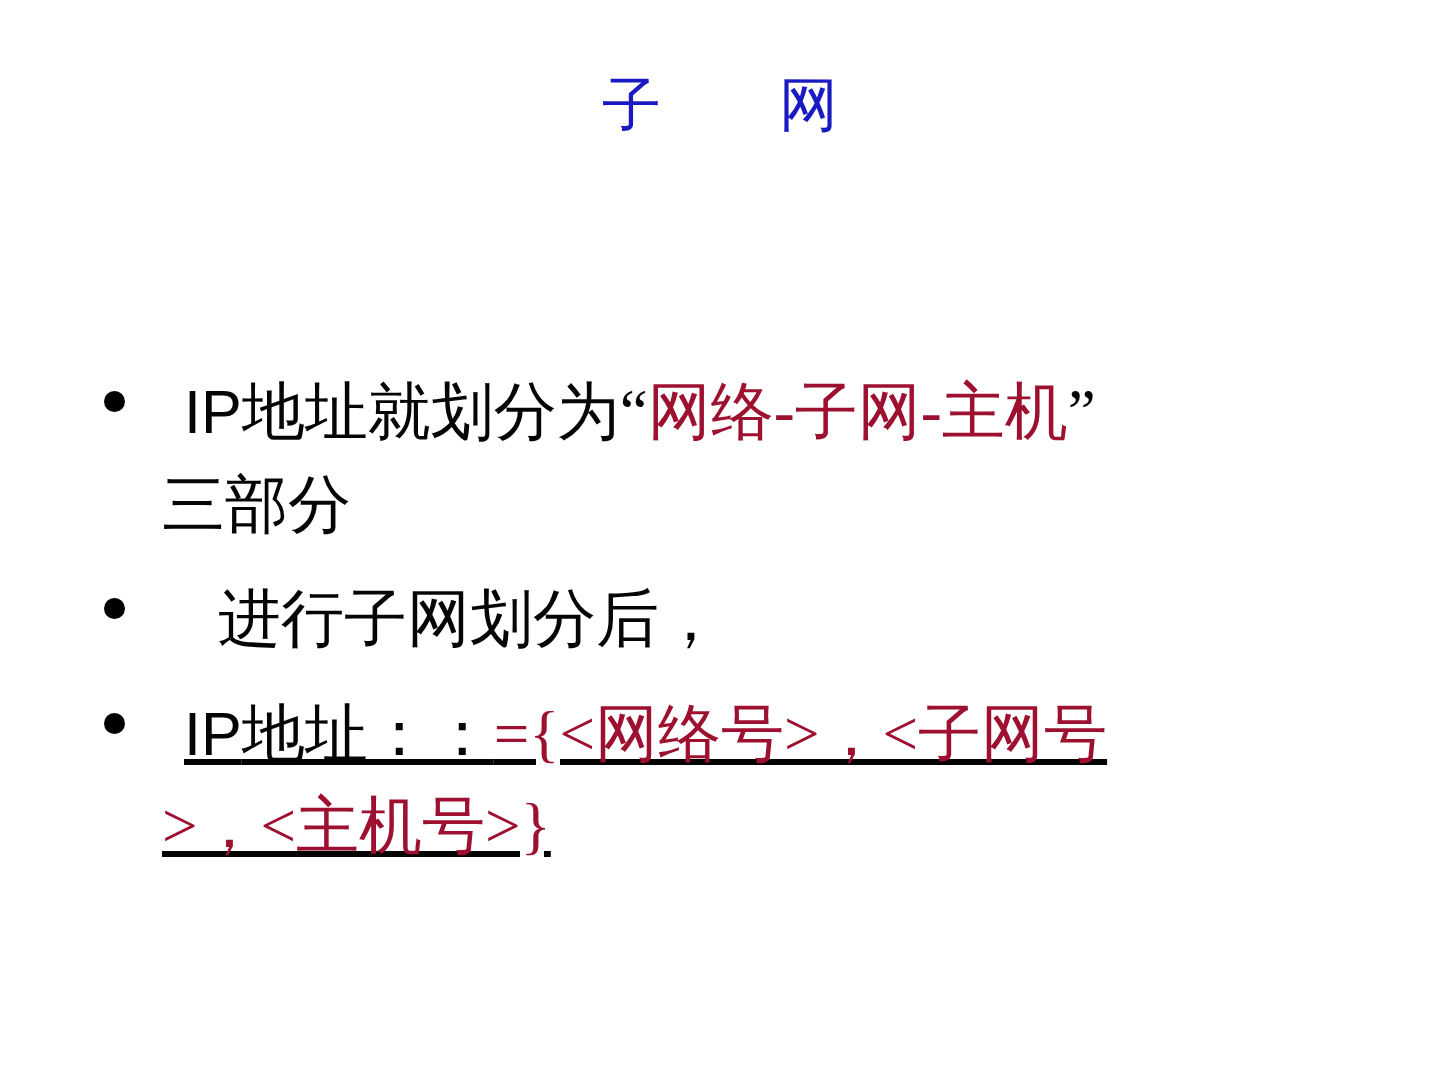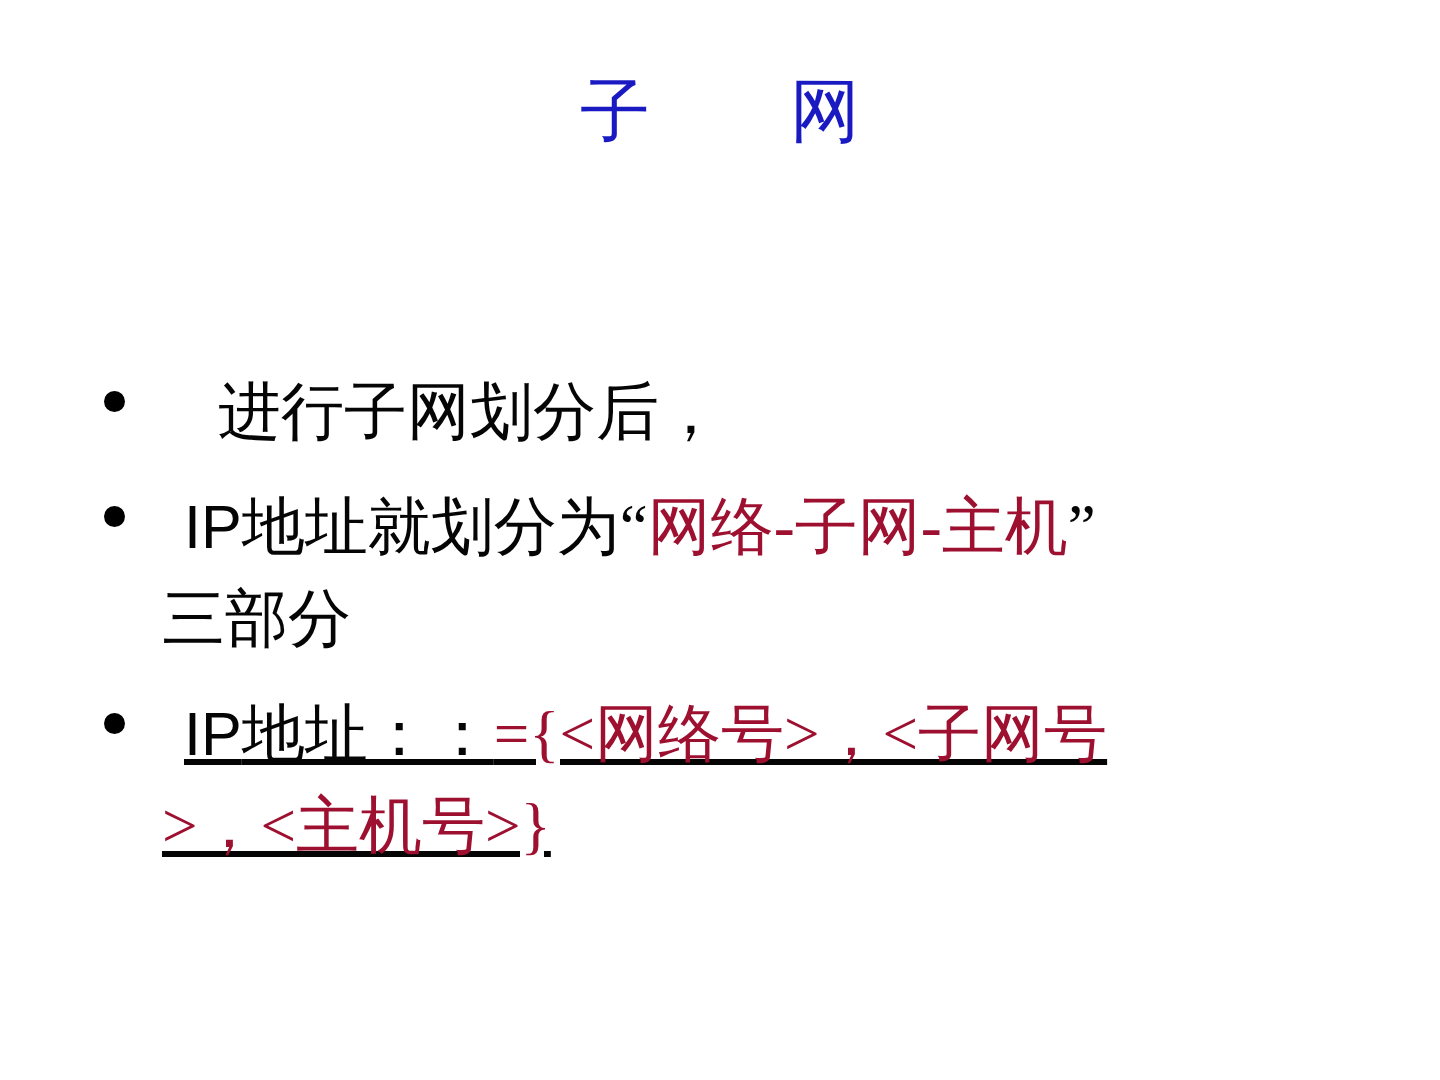--- a/index.html
+++ b/index.html
@@ -25,21 +25,21 @@
 
   
   .slide-title {
     position: absolute;
     left: 0;
     top: 74px;
     width: 1440px;
     text-align: center;
     color: #1a1ac2;
     font-family: "Liberation Serif", "DejaVu Serif", serif;
-    font-size: 70px;
+    font-size: 59px;
     line-height: 1.08;
     letter-spacing: 0;
     white-space: pre;
     font-weight: 400;
   }
 
   
   .body-block {
     position: absolute;
     left: 96px;
@@ -112,26 +112,26 @@
 <body>
 
 <div class="slide">
 
   <div class="slide-title">子　　网</div>
 
   <div class="body-block">
 
     <div class="bullet-row">
       <span class="bullet-dot"></span>
-      <span class="row-text"><span class="lead-gap"></span><span class="black">进行子网划分后，</span></span>
+      <span class="row-text"><span class="lead-gap-sm"></span><span class="latin black">IP</span><span class="black">地址就划分为</span><span class="quote">“</span><span class="red">网络-子网-主机</span><span class="quote">”</span><br><span class="black">三部分</span></span>
     </div>
 
     <div class="bullet-row">
       <span class="bullet-dot"></span>
-      <span class="row-text"><span class="lead-gap-sm"></span><span class="latin black">IP</span><span class="black">地址就划分为</span><span class="quote">“</span><span class="red">网络-子网-主机</span><span class="quote">”</span><br><span class="black">三部分</span></span>
+      <span class="row-text"><span class="lead-gap"></span><span class="black">进行子网划分后，</span></span>
     </div>
 
     <div class="bullet-row">
       <span class="bullet-dot"></span>
       <span class="row-text"><span class="lead-gap-sm"></span><span class="latin black">IP</span><span class="black">地址：：</span><span class="red">={&lt;网络号&gt;，&lt;子网号</span><br><span class="red">&gt;，&lt;主机号&gt;}</span></span>
     </div>
 
   </div>
 </div>
 

